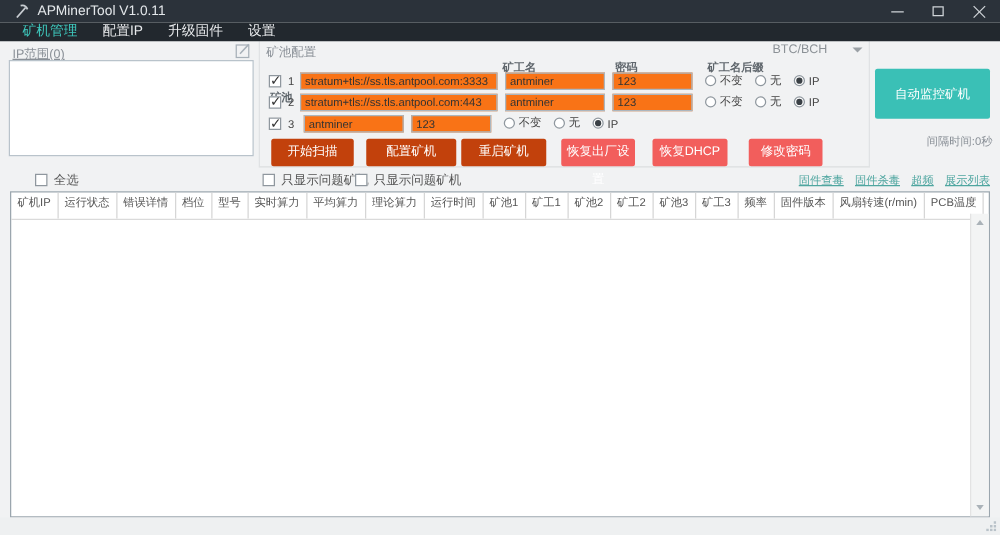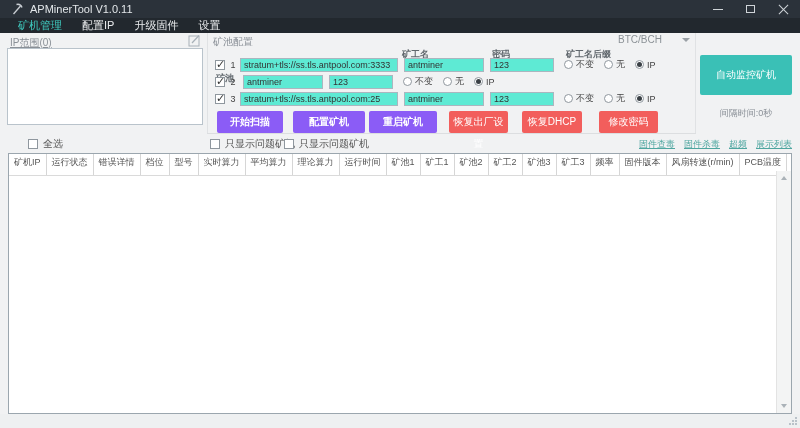--- a/index.html
+++ b/index.html
@@ -37,40 +37,40 @@
   .coin-select { position:absolute; left:618px; top:34px; font-size:10px; color:#8b9196; cursor:pointer; display:flex; align-items:center; gap:20px; }
   .chev { width:0; height:0; border-left:4px solid transparent; border-right:4px solid transparent; border-top:4px solid #9aa0a5; display:inline-block; }
   .pool-col-label { position:absolute; top:48px; font-size:9px; font-weight:bold; color:#5f666c; }
   .pcl-pool { left:216px;margin-top:24px; } .pcl-worker { left:402px; } .pcl-pass { left:492px; } .pcl-suffix { left:566px; }
 
   .pool-row { position:absolute; left:215px; width:450px; height:15px; display:flex; align-items:center; }
   .pr1 { top:57px; } .pr2 { top:74px; } .pr3 { top:91px; }
   .cb { width:10px; height:10px; border:1px solid #8f979e; background:#fff; display:inline-block; position:relative; cursor:pointer; flex:none; }
   .cb.checked::after { content:"\2713"; position:absolute; left:0; top:-3px; font-size:11px; color:#333; }
   .pool-num { margin-left:4px; width:8px; font-size:9px; color:#444; text-align:center; }
-  .fld { border:1px solid #abb6bf; background:#5eead4; height:14px; font-size:9px; padding:0 3px; color:#333; outline:none; font-family:inherit; }
+  .fld { border:1px solid #abb6bf; background:#f97316; height:14px; font-size:9px; padding:0 3px; color:#333; outline:none; font-family:inherit; }
   .fld-url { margin-left:3px; width:158px; }
   .fld-worker { margin-left:6px; width:80px; }
   .fld-pass { margin-left:6px; width:64px; }
   .radio-group { margin-left:10px; display:flex; align-items:center; gap:10px; }
   .radio-opt { display:flex; align-items:center; gap:3px; cursor:pointer; }
   .radio { width:9px; height:9px; border:1px solid #8f979e; border-radius:50%; background:#fff; display:inline-block; flex:none; }
   .radio.sel::after { content:""; display:block; width:5px; height:5px; border-radius:50%; background:#3a4045; margin:1px; }
   .radio-text { font-size:9px; color:#444; }
 
   
   .btn { position:absolute; top:111px; height:22px; border:none; border-radius:2px; color:#fff; font-size:10px; text-align:center; line-height:22px; cursor:pointer; font-family:inherit; }
-  .btn.teal { background:#8b5cf6;font-weight:bold; }
+  .btn.teal { background:#c2410c; }
   .btn.red  { background:#f25e5c; }
   .b1 { left:217px; width:66px; } .b2 { left:293px; width:72px; } .b3 { left:369px; width:68px; }
   .b4 { left:449px; width:59px; } .b5 { left:522px; width:60px; } .b6 { left:599px; width:59px; }
 
   
   .monitor-btn { position:absolute; left:700px; top:55px; width:92px; height:40px; background:#3ac0b6; border:none; border-radius:2px; color:#fff; font-size:10px; cursor:pointer; font-family:inherit; }
-  .interval { position:absolute; left:698px; top:107px; width:96px; text-align:center; font-size:9px; color:#8a9097; }
+  .interval { position:absolute; left:698px; top:107px; width:96px; text-align:right; font-size:9px; color:#8a9097; }
 
   
   .filter-item { position:absolute; top:137px; display:flex; align-items:center; gap:5px; }
   .f-all { left:28px; } .f-succ { left:210px; } .f-prob { left:284px; }
   .filter-label { font-size:10px; color:#555; }
   .links { position:absolute; left:640px; top:138px; width:152px; display:flex; gap:9px; justify-content:flex-end; }
   .lnk { font-size:9px; color:#4fa6a0; text-decoration:underline; cursor:pointer; white-space:nowrap; }
 
   
   .tbl { position:absolute; left:8px; top:153px; width:784px; height:261px; background:#fff; border:1px solid #9ba6ae; }
@@ -155,20 +155,21 @@
     <span class="radio-opt">
         <span class="radio sel"></span>
         <span class="radio-text">IP</span>
       </span>
   </span>
 </div>
 
 <div class="pool-row pr2">
   <span class="cb checked"></span>
   <span class="pool-num">2</span>
+  <input class="fld fld-url" value="stratum+tls://ss.tls.antpool.com:443" style="">
   <input class="fld fld-worker" value="antminer" style="">
   <input class="fld fld-pass" value="123" style="">
   <span class="radio-group">
     <span class="radio-opt">
         <span class="radio"></span>
         <span class="radio-text">不变</span>
       </span>
     <span class="radio-opt">
         <span class="radio"></span>
         <span class="radio-text">无</span>
@@ -176,21 +177,20 @@
     <span class="radio-opt">
         <span class="radio sel"></span>
         <span class="radio-text">IP</span>
       </span>
   </span>
 </div>
 
 <div class="pool-row pr3">
   <span class="cb checked"></span>
   <span class="pool-num">3</span>
-  <input class="fld fld-url" value="stratum+tls://ss.tls.antpool.com:25" style="">
   <input class="fld fld-worker" value="antminer" style="">
   <input class="fld fld-pass" value="123" style="">
   <span class="radio-group">
     <span class="radio-opt">
         <span class="radio"></span>
         <span class="radio-text">不变</span>
       </span>
     <span class="radio-opt">
         <span class="radio"></span>
         <span class="radio-text">无</span>

